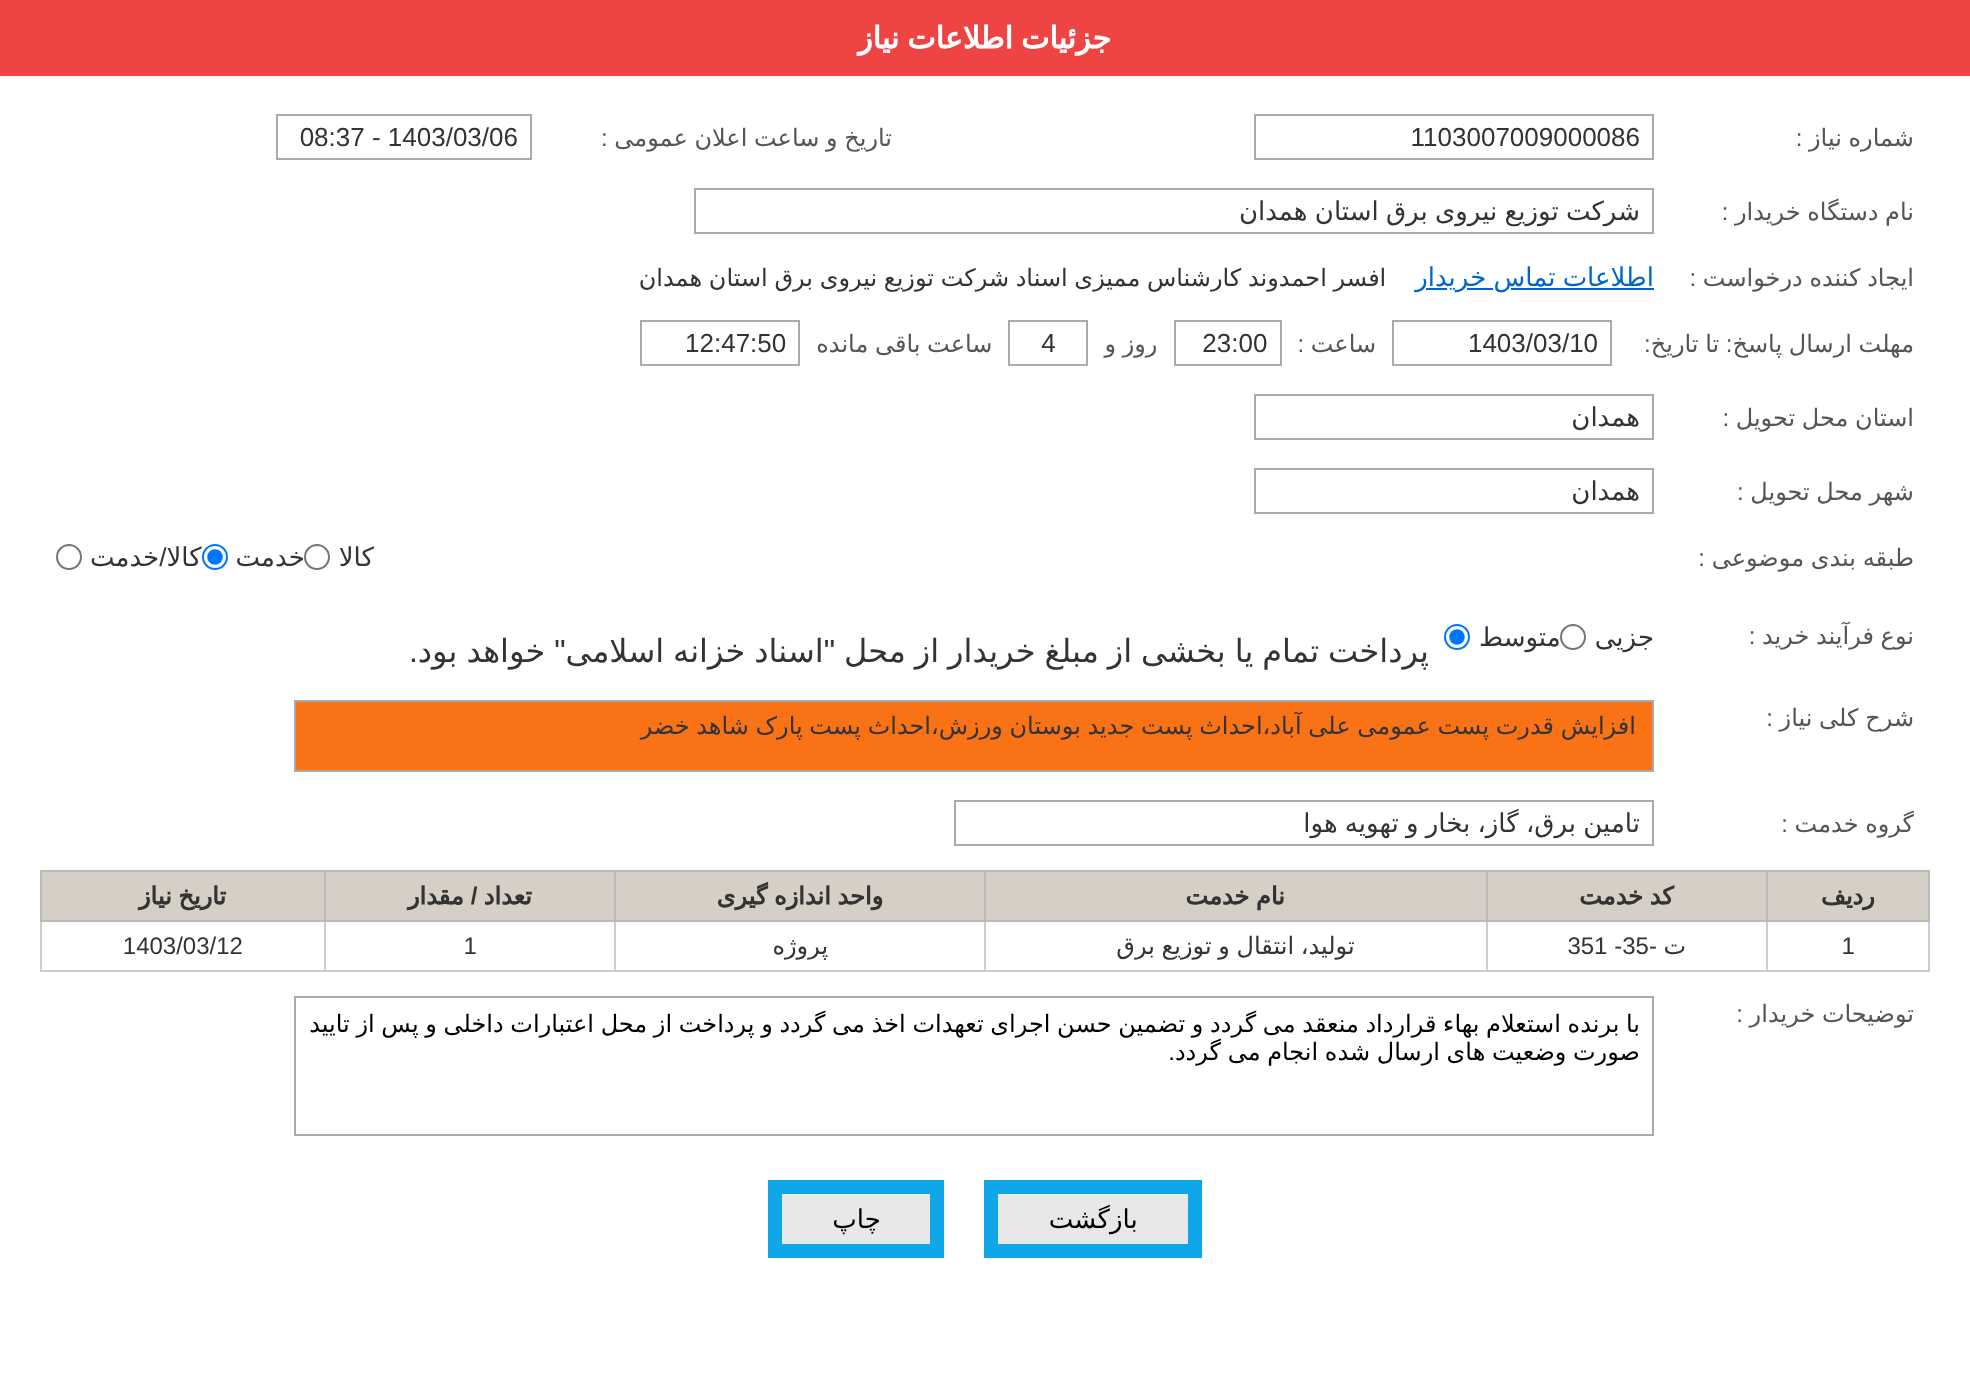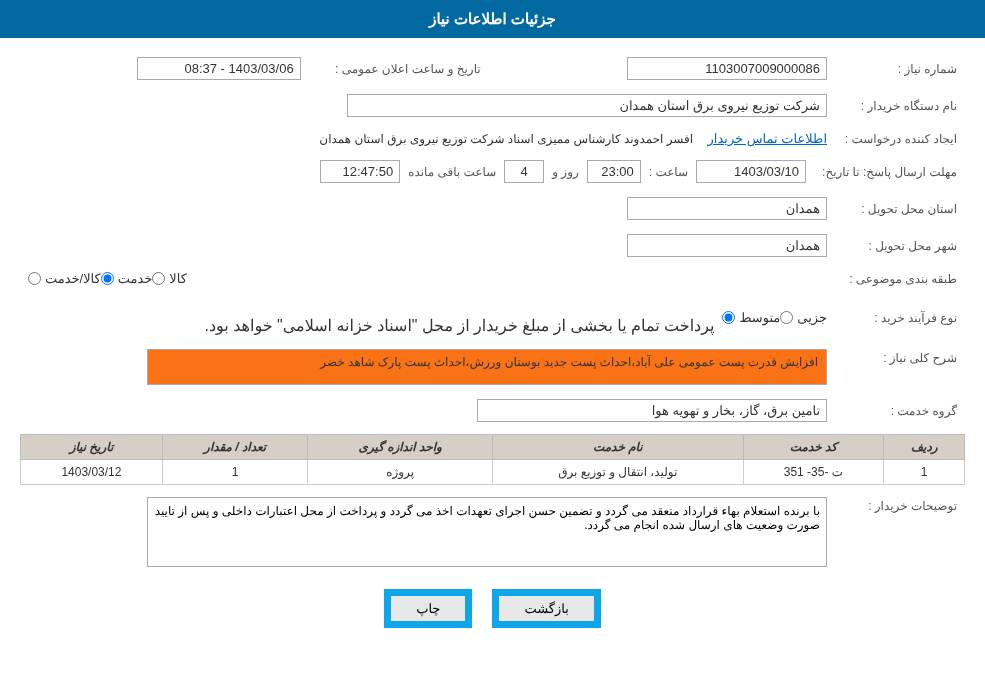--- a/index.html
+++ b/index.html
@@ -10,21 +10,21 @@
       font-size: 13px;
       color: #333;
     }
     .page-container {
       width: 985px;
       min-height: 691px;
       background: #fff;
       margin: 0 auto;
     }
     .header-bar {
-      background: #0369a1;
+      background: #ef4444;
       color: #fff;
       text-align: center;
       padding: 10px 36px;
       font-size: 15px;
       font-weight: bold;
     }
     .content {
       padding: 15px 20px;
       background: #fff;
     }
@@ -93,21 +93,20 @@
       border-collapse: collapse;
       border: 1px solid #ccc;
       margin: 8px 0;
     }
     .services-table th {
       background: #d5cfc5;
       border: 1px solid #bbb;
       padding: 5px 8px;
       text-align: center;
       font-size: 12px;
-      font-style: italic;
     }
     .services-table td {
       border: 1px solid #ccc;
       padding: 5px 8px;
       text-align: center;
       font-size: 12px;
     }
     .textarea-box {
       width: 100%;
       border: 1px solid #aaa;
@@ -167,21 +166,21 @@
       <tbody>
           <tr>
         <td class="label-cell">شماره نیاز :</td>
         <td class="value-cell">
           <div class="input-box input-medium">1103007009000086</div>
         </td>
         <td style="width:180px; text-align:right;">
           <span class="inline-label">تاریخ و ساعت اعلان عمومی :</span>
         </td>
         <td>
-          <div class="input-box input-medium" style="width:164px;">1403/03/06 - 08:37</div>
+          <div class="input-box input-medium" style="width:128px;">1403/03/06 - 08:37</div>
         </td>
       </tr>
     </tbody>
       </table>
 
     <table class="info-table">
       <tbody>
           <tr>
         <td class="label-cell">نام دستگاه خریدار :</td>
         <td class="value-cell" colspan="3">

